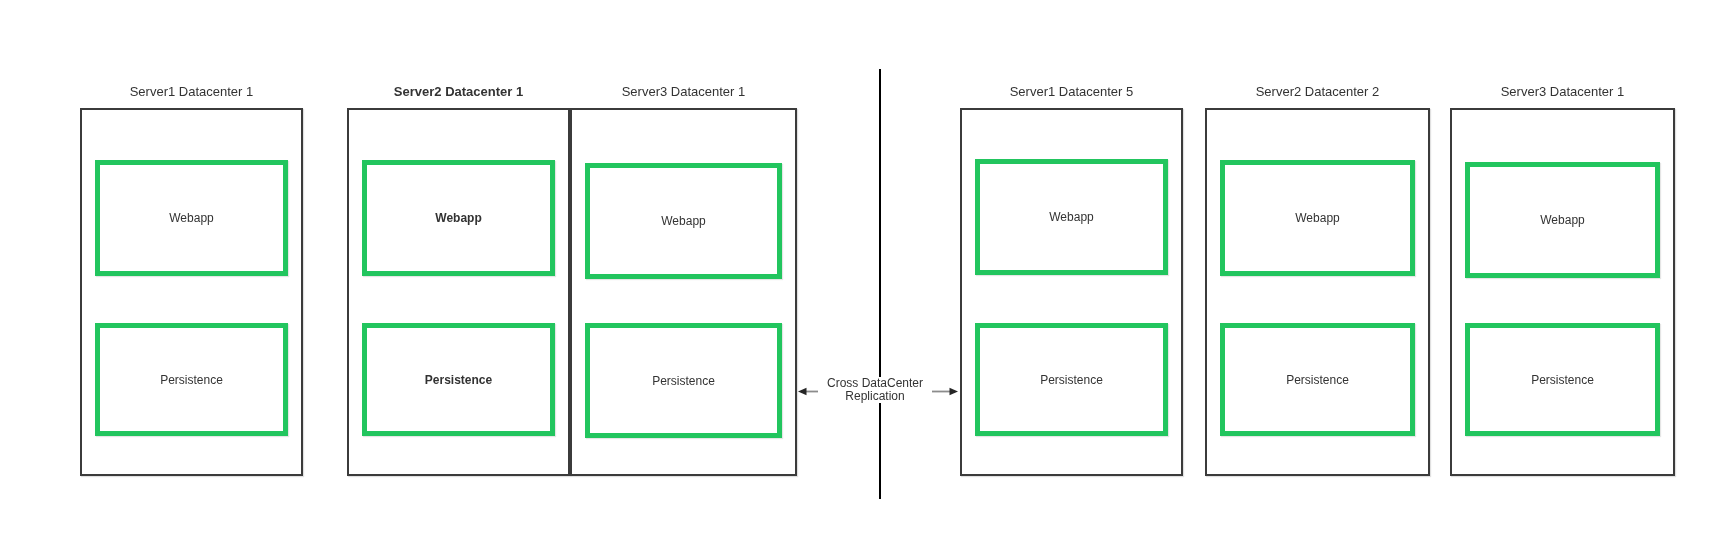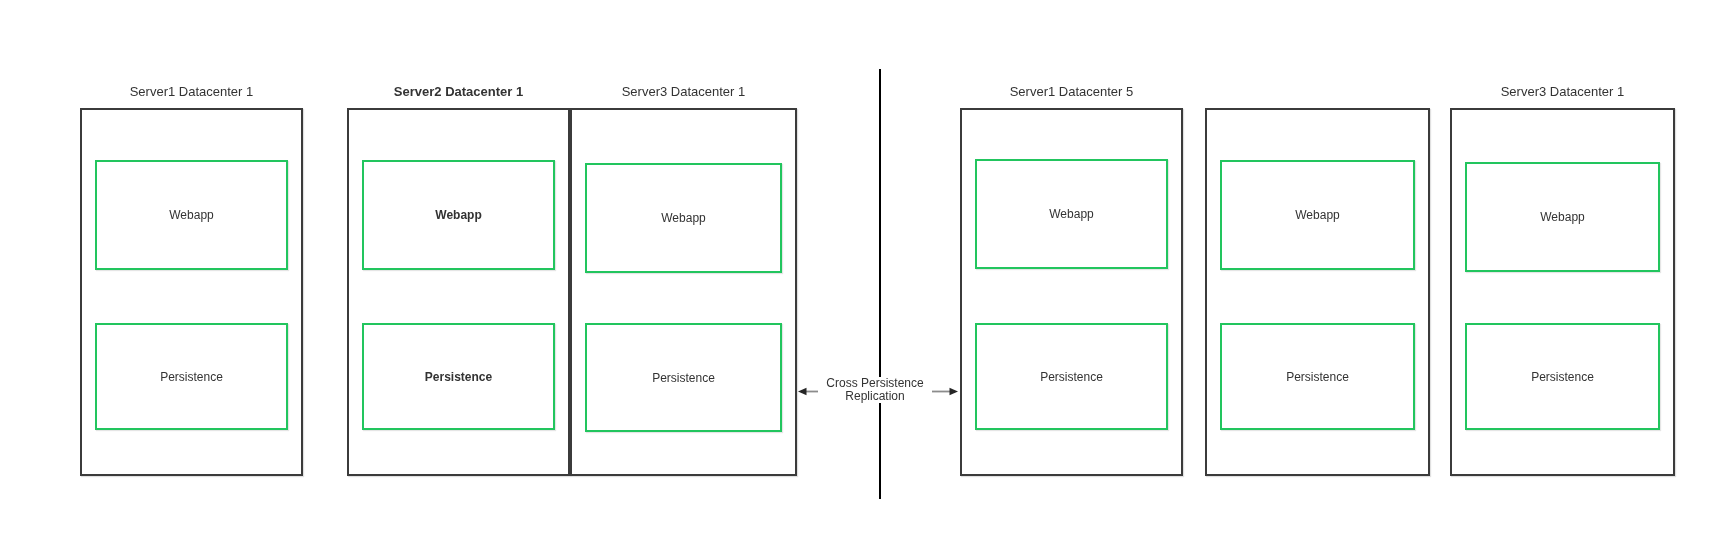--- a/index.html
+++ b/index.html
@@ -29,21 +29,21 @@
     text-align: center;
     font-size: 13px;
     line-height: 16px;
     color: #333333;
     white-space: nowrap;
   }
   .inner {
     position: absolute;
     left: 13px;
     right: 13px;
-    border: 2px solid #22c55e;
+    border: 5px solid #22c55e;
     background: #ffffff;
     box-shadow: 1px 1px 1px rgba(0,0,0,0.10);
     display: flex;
     align-items: center;
     justify-content: center;
   }
   .inner span {
     font-size: 12px;
     color: #333333;
     white-space: nowrap;
@@ -113,34 +113,35 @@
   <div class="divider"></div>
 
   <svg class="arrow arrow-left" width="31" height="13">
     <line x1="30" y1="6.5" x2="8" y2="6.5" stroke="#8c8c8c" stroke-width="1.8"></line>
     <polygon points="9.5,2.8 1,6.5 9.5,10.2" fill="#262626"></polygon>
   </svg>
   <svg class="arrow arrow-right" width="36" height="13">
     <line x1="1" y1="6.5" x2="27" y2="6.5" stroke="#8c8c8c" stroke-width="1.8"></line>
     <polygon points="26.5,2.8 35,6.5 26.5,10.2" fill="#262626"></polygon>
   </svg>
-  <div class="replication-label">Cross Persistence
+  <div class="replication-label">Cross DataCenter
 Replication</div>
 
   <div class="server" style="left:960px; width:219px;">
     <div class="server-title">Server1 Datacenter 5</div>
     <div class="inner webapp" style="top:49px;">
       <span>Webapp</span>
     </div>
     <div class="inner persistence">
       <span>Persistence</span>
     </div>
   </div>
 
   <div class="server" style="left:1205px; width:221px;">
+    <div class="server-title">Server2 Datacenter 2</div>
     <div class="inner webapp">
       <span>Webapp</span>
     </div>
     <div class="inner persistence">
       <span>Persistence</span>
     </div>
   </div>
 
   <div class="server" style="left:1450px; width:221px;">
     <div class="server-title">Server3 Datacenter 1</div>

